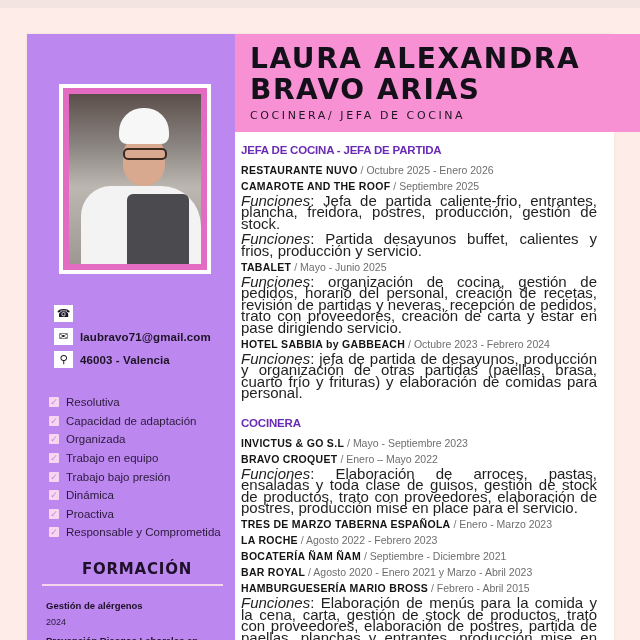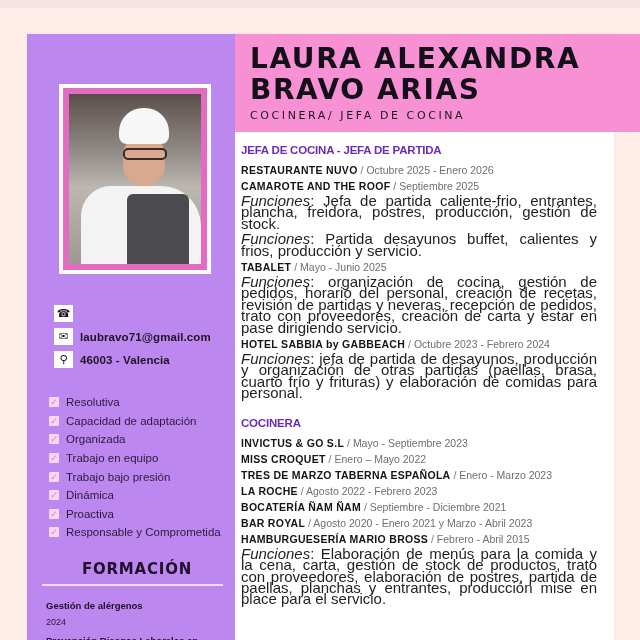--- a/index.html
+++ b/index.html
@@ -135,21 +135,22 @@
       <div class="job"><span class="co">CAMAROTE AND THE ROOF</span><span class="sep"> / </span><span class="dt">Septiembre 2025</span></div>
       <div class="fn"><i>Funciones</i><span>: Jefa de partida caliente-frio, entrantes, plancha, freidora, postres, producción, gestión de stock.</span></div>
       <div class="fn"><i>Funciones</i><span>: Partida desayunos buffet, calientes y frios, producción y servicio.</span></div>
       <div class="job"><span class="co">TABALET</span><span class="sep"> / </span><span class="dt">Mayo - Junio 2025</span></div>
       <div class="fn"><i>Funciones</i><span>: organización de cocina, gestión de pedidos, horario del personal, creación de recetas, revisión de partidas y neveras, recepción de pedidos, trato con proveedores, creación de carta y estar en pase dirigiendo servicio.</span></div>
       <div class="job"><span class="co">HOTEL SABBIA by GABBEACH</span><span class="sep"> / </span><span class="dt">Octubre 2023 - Febrero 2024</span></div>
       <div class="fn"><i>Funciones</i><span>: jefa de partida de desayunos, producción y organización de otras partidas (paellas, brasa, cuarto frío y frituras) y elaboración de comidas para personal.</span></div>
       <div class="gap" style="height: 14px;"></div>
       <div class="sec">COCINERA</div>
       <div class="job"><span class="co">INVICTUS &amp; GO S.L</span><span class="sep"> / </span><span class="dt">Mayo - Septiembre 2023</span></div>
-      <div class="job"><span class="co">MISS CROQUET</span><span class="sep"> / </span><span class="dt">Enero – Mayo 2022</span></div>
+      <div class="job"><span class="co">BRAVO CROQUET</span><span class="sep"> / </span><span class="dt">Enero – Mayo 2022</span></div>
+      <div class="fn"><i>Funciones</i><span>: Elaboración de arroces, pastas, ensaladas y toda clase de guisos, gestión de stock de productos, trato con proveedores, elaboración de postres, producción mise en place para el servicio.</span></div>
       <div class="job"><span class="co">TRES DE MARZO TABERNA ESPAÑOLA</span><span class="sep"> / </span><span class="dt">Enero - Marzo 2023</span></div>
       <div class="job"><span class="co">LA ROCHE</span><span class="sep"> / </span><span class="dt">Agosto 2022 - Febrero 2023</span></div>
       <div class="job"><span class="co">BOCATERÍA ÑAM ÑAM</span><span class="sep"> / </span><span class="dt">Septiembre - Diciembre 2021</span></div>
       <div class="job"><span class="co">BAR ROYAL</span><span class="sep"> / </span><span class="dt">Agosto 2020 - Enero 2021  y Marzo - Abril 2023</span></div>
       <div class="job"><span class="co">HAMBURGUESERÍA MARIO BROSS</span><span class="sep"> / </span><span class="dt">Febrero - Abril 2015</span></div>
       <div class="fn"><i>Funciones</i><span>: Elaboración de menús para la comida y la cena, carta, gestión de stock de productos, trato con proveedores, elaboración de postres, partida de paellas, planchas y entrantes, producción mise en place para el servicio.</span></div>
     </main>
 </div>
 
 </body></html>

